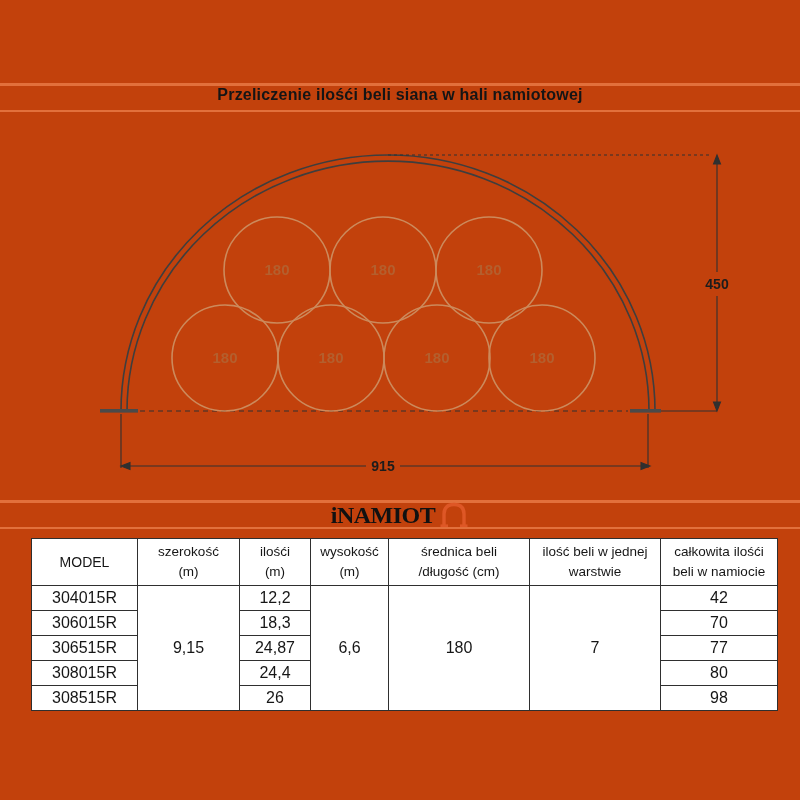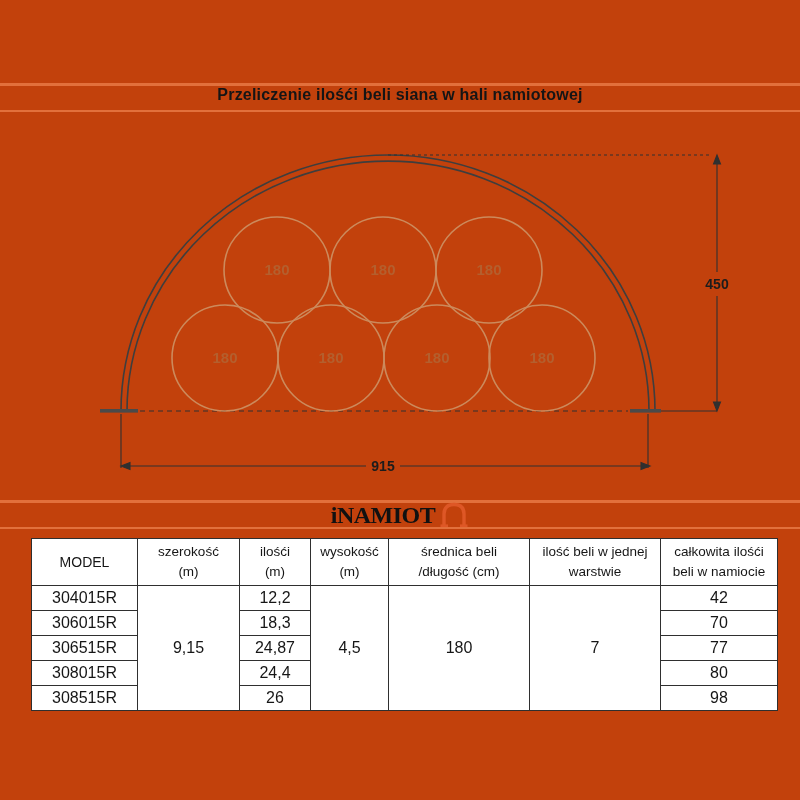--- a/index.html
+++ b/index.html
@@ -135,21 +135,21 @@
           <div>całkowita ilośći</div>
           <div>beli w namiocie</div>
         </th>
       </tr>
     </thead>
     <tbody>
       <tr>
         <td class="model-cell">304015R</td>
         <td rowspan="5">9,15</td>
         <td>12,2</td>
-        <td rowspan="5">4,5</td>
+        <td rowspan="5">6,6</td>
         <td rowspan="5">180</td>
         <td rowspan="5">7</td>
         <td>42</td>
       </tr>
       <tr>
         <td class="model-cell">306015R</td>
         <td>18,3</td>
         <td>70</td>
       </tr>
       <tr>

